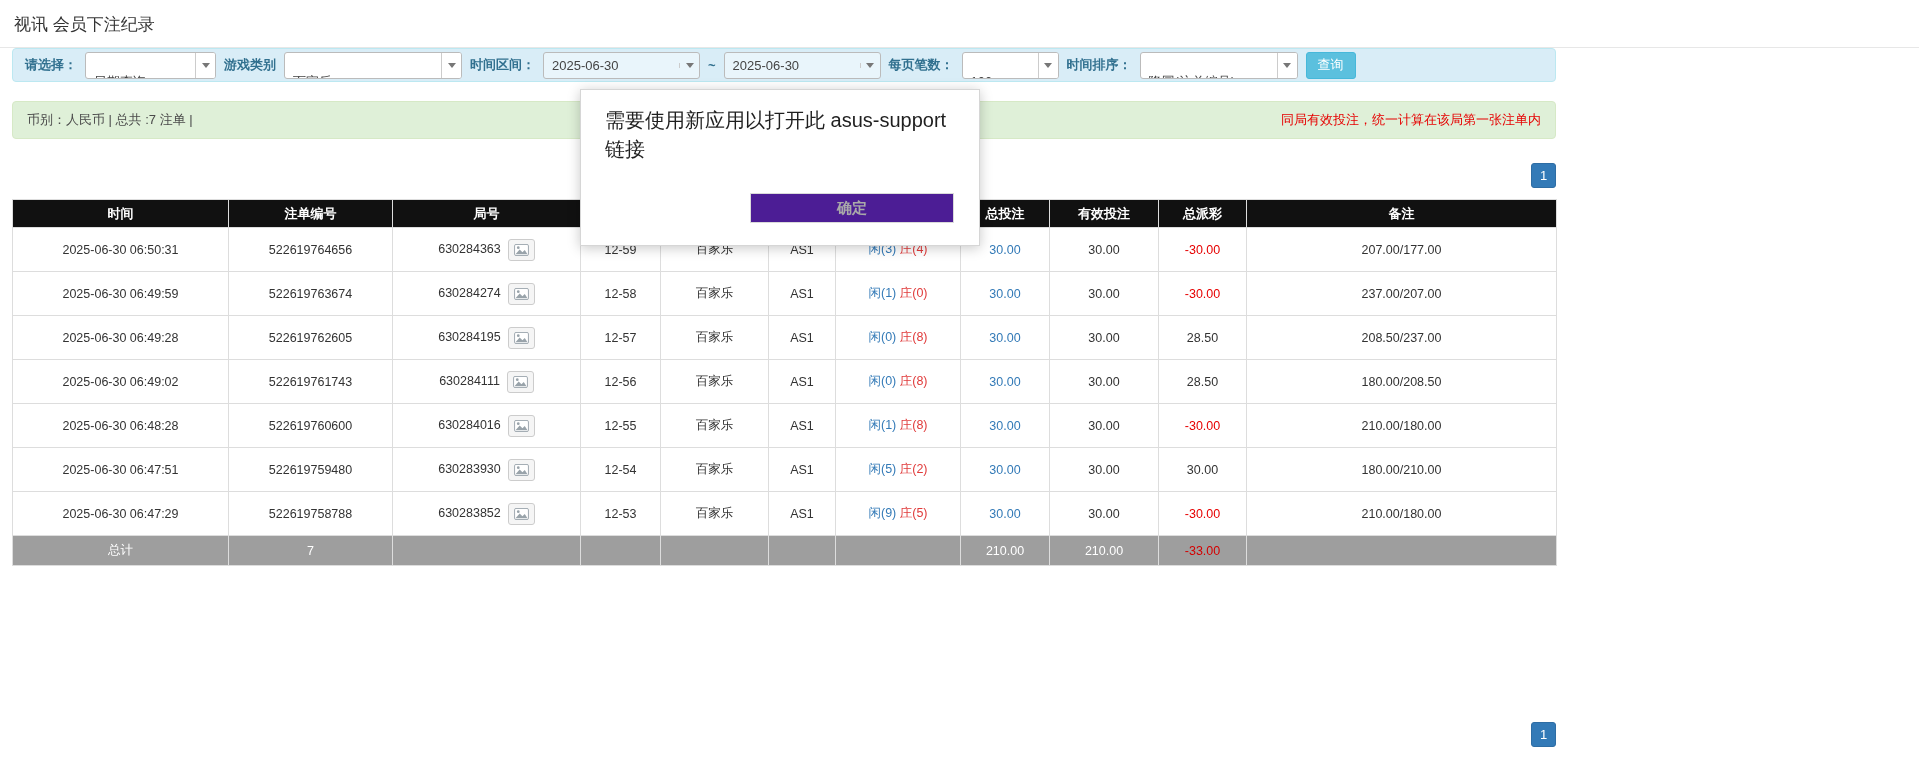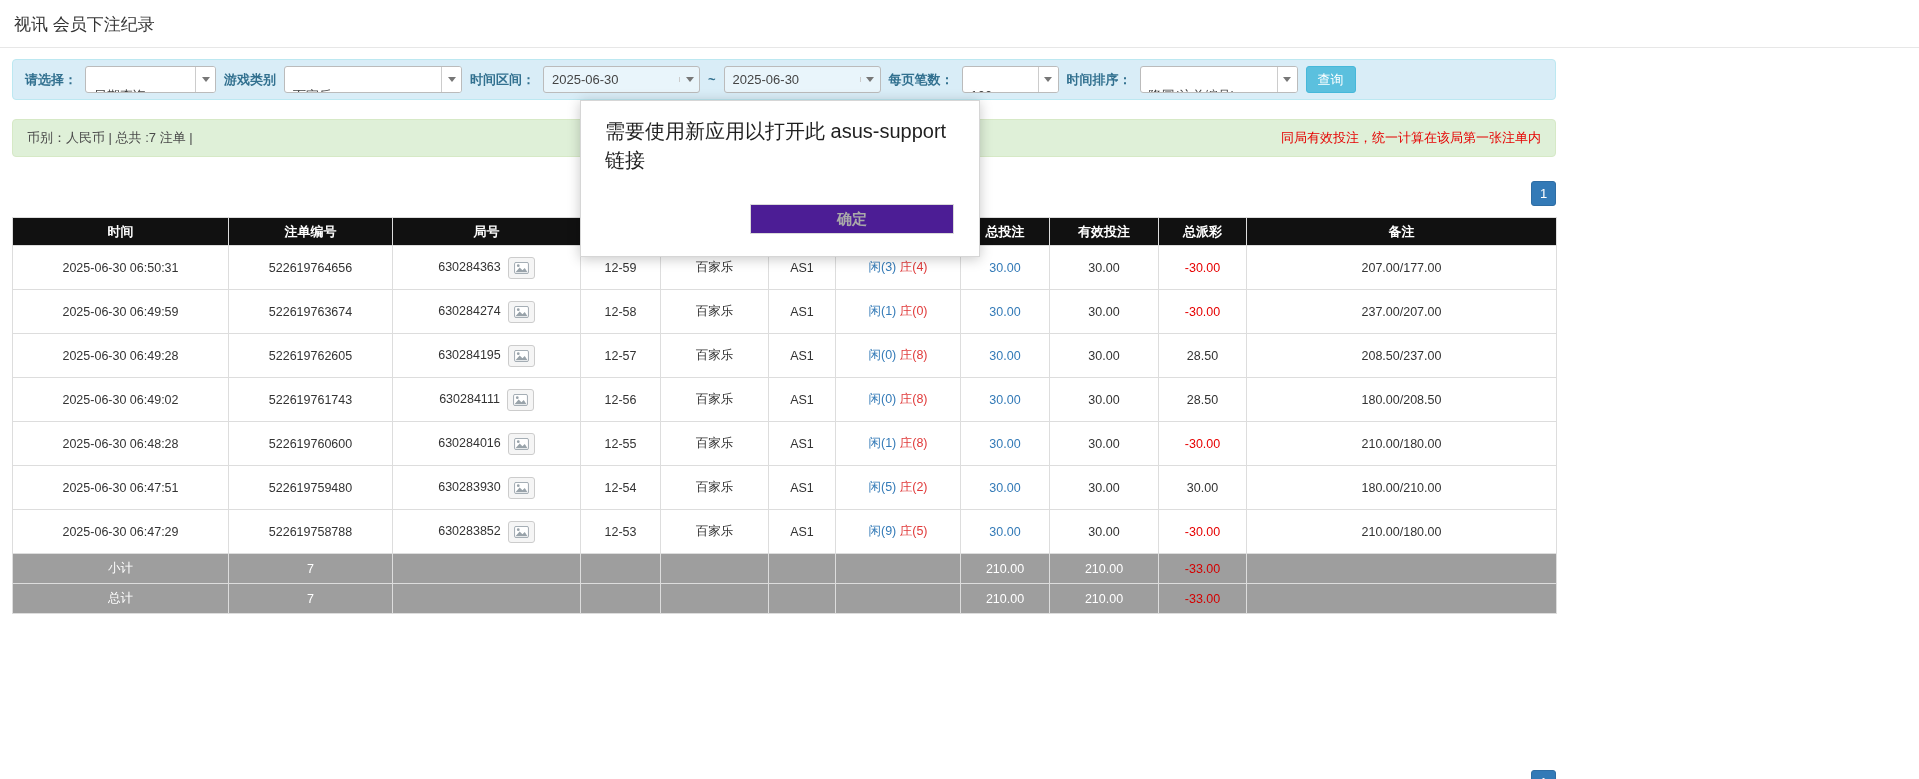--- a/index.html
+++ b/index.html
@@ -3,22 +3,22 @@
 <meta charset="utf-8">
 <style>
   *{box-sizing:border-box;margin:0;padding:0}
   html,body{width:1919px;height:779px;overflow:hidden;background:#fff;
     font-family:"Liberation Sans","DejaVu Sans",sans-serif;}
   .page-header{padding:13px 12px 11px 14px;border-bottom:1px solid #e7e7e7;}
   .page-title{font-size:17px;color:#333;}
   .container{width:1544px;margin-left:12px;position:relative;}
 
   
-  .filter-bar{margin-top:11px;background:var(--info-bg);border:1px solid var(--info-border);
-    border-radius:4px;height:41px;display:flex;align-items:center;gap:8px;padding:0 12px;}
+  .filter-bar{background:var(--info-bg);border:1px solid var(--info-border);
+    border-radius:4px;height:34px;display:flex;align-items:center;gap:8px;padding:0 12px;}
   .f-label{color:var(--label-blue);font-weight:bold;font-size:13px;white-space:nowrap;}
   .dd{display:inline-flex;align-items:stretch;height:27px;background:#fff;border:1px solid #bbb;
     border-radius:3px;overflow:hidden;flex:none;cursor:pointer;}
   .dd-value{flex:1;font-size:13px;color:#444;padding:16px 8px;line-height:25px;white-space:nowrap;overflow:hidden;}
   .dd-caret{width:20px;border-left:1px solid #ccc;display:flex;align-items:center;justify-content:center;background:#fff;}
   .dd-caret::after{content:"";border-left:4px solid transparent;border-right:4px solid transparent;border-top:5px solid #777;}
   .dd.tint,.dd.tint .dd-caret{background:#e9f5fb;align-items:center;}
   .w-select{width:131px}.w-game{width:178px}.w-date{width:157px}.w-pp{width:97px}.w-sort{width:158px}
   .btn-search{height:27px;padding:0 11px;background:var(--button-info);border:1px solid #46b8da;
     border-radius:3px;color:#fff;font-size:13px;cursor:pointer;flex:none;text-align:center;}
@@ -271,45 +271,32 @@
           <td>12-53</td>
           <td>百家乐</td>
           <td>AS1</td>
           <td><span class="player">闲(9)</span> <span class="banker">庄(5)</span></td>
           <td class="link">30.00</td>
           <td>30.00</td>
           <td class="neg">-30.00</td>
           <td>210.00/180.00</td>
         </tr>
         <tr class="footer">
-          <td>小计</td>
+          <td>总计</td>
           <td>7</td>
           <td></td>
           <td></td>
           <td></td>
           <td></td>
           <td></td>
           <td>210.00</td>
           <td>210.00</td>
           <td class="neg">-33.00</td>
           <td></td>
         </tr>
-        <tr class="footer">
-          <td>总计</td>
-          <td>7</td>
-          <td></td>
-          <td></td>
-          <td></td>
-          <td></td>
-          <td></td>
-          <td>210.00</td>
-          <td>210.00</td>
-          <td class="neg">-33.00</td>
-          <td></td>
-        </tr>
       </tbody>
   </table>
 
   <div class="pagination bottom">
     <span class="page-btn">1</span>
   </div>
 
   <div class="dialog" style="top: 41px;">
     <div class="dialog-msg">需要使用新应用以打开此 asus-support 链接</div>
     <div class="dialog-ok">确定</div>

